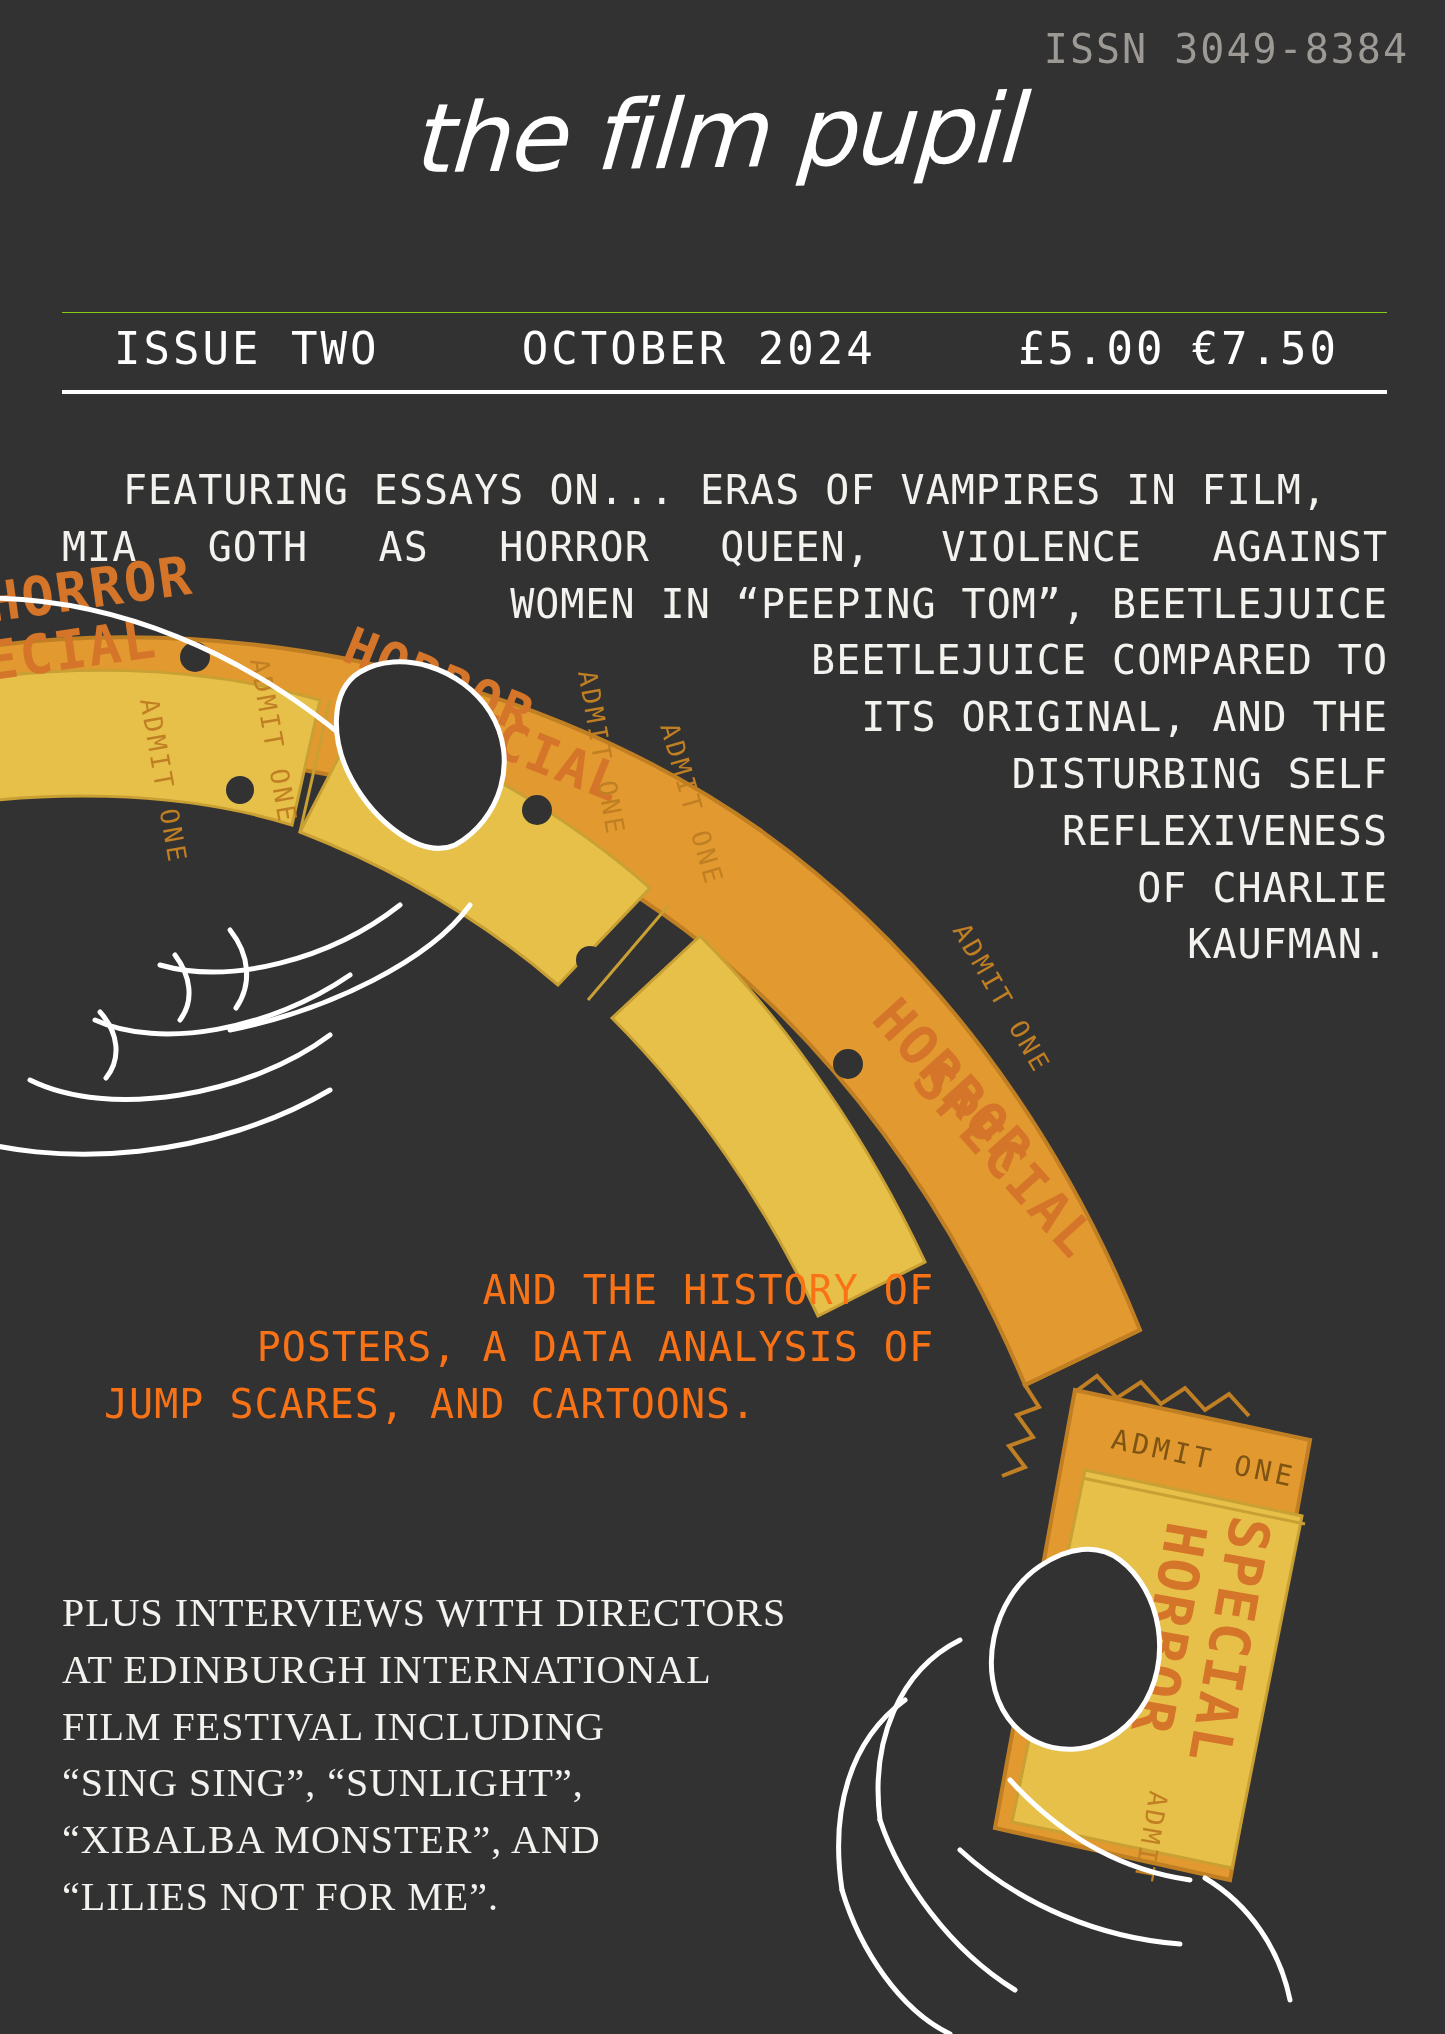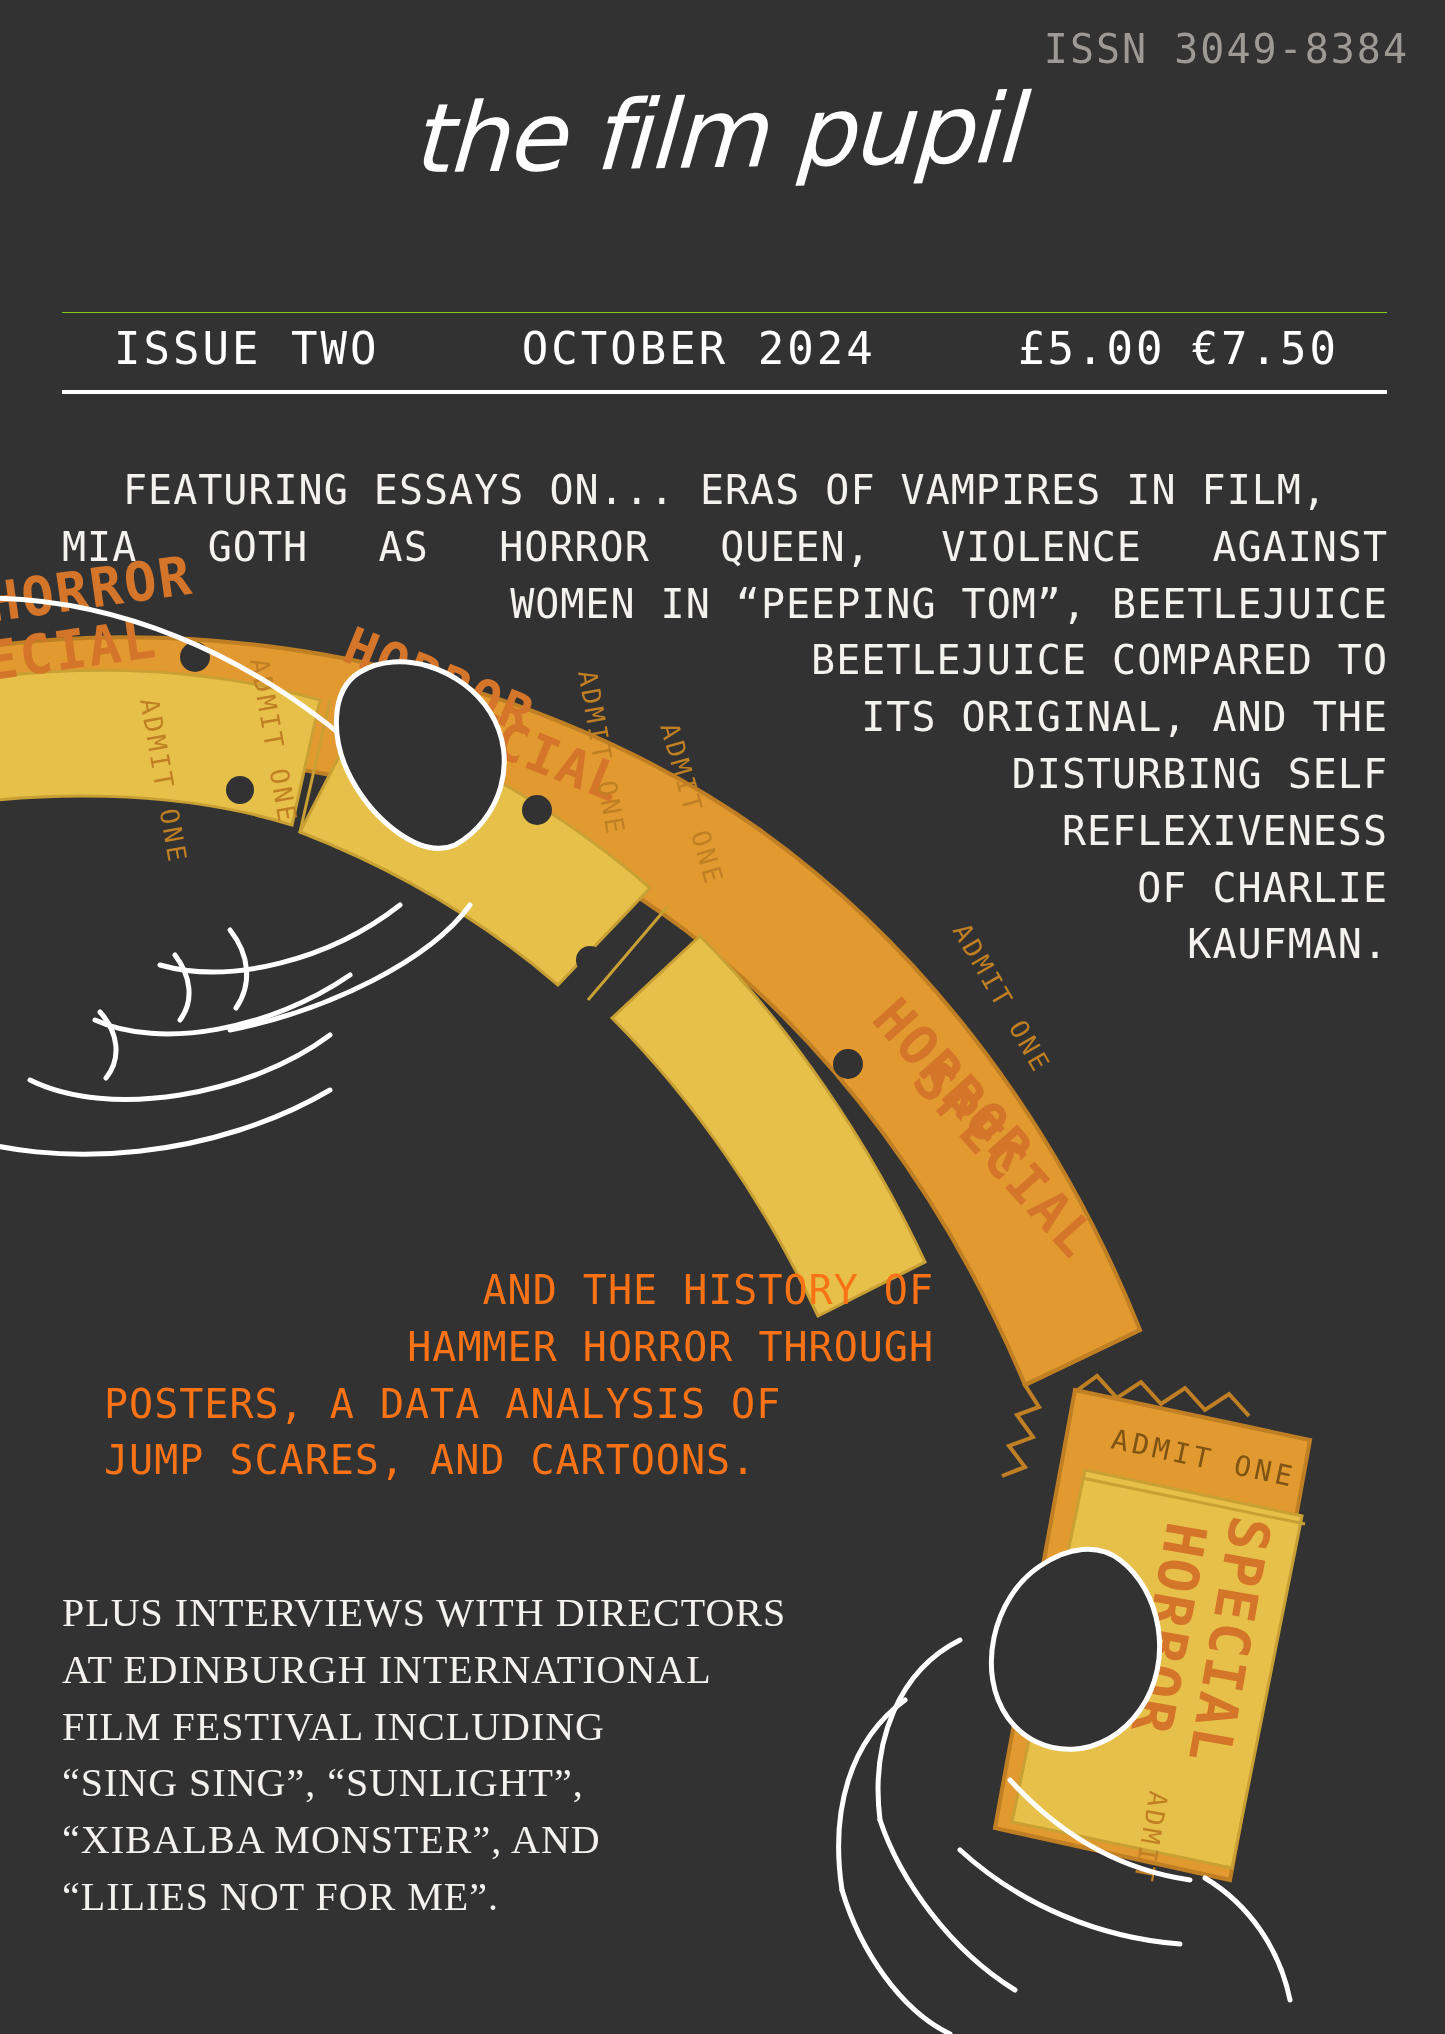--- a/index.html
+++ b/index.html
@@ -281,21 +281,20 @@
     <span class="line">BEETLEJUICE COMPARED TO</span>
     <span class="line">ITS ORIGINAL,  AND THE</span>
     <span class="line">DISTURBING SELF</span>
     <span class="line">REFLEXIVENESS</span>
     <span class="line">OF CHARLIE</span>
     <span class="line">KAUFMAN.</span>
   </div>
 
   <div class="second-block">
     <span class="line">AND THE HISTORY OF</span>
-    <span class="line">HAMMER HORROR THROUGH</span>
     <span class="line">POSTERS, A DATA ANALYSIS OF</span>
     <span class="line">JUMP SCARES, AND CARTOONS.</span>
   </div>
 
   <div class="third-block">
     <span class="line">PLUS INTERVIEWS WITH DIRECTORS</span>
     <span class="line">AT EDINBURGH INTERNATIONAL</span>
     <span class="line">FILM FESTIVAL INCLUDING</span>
     <span class="line">“SING SING”, “SUNLIGHT”,</span>
     <span class="line">“XIBALBA MONSTER”, AND</span>

